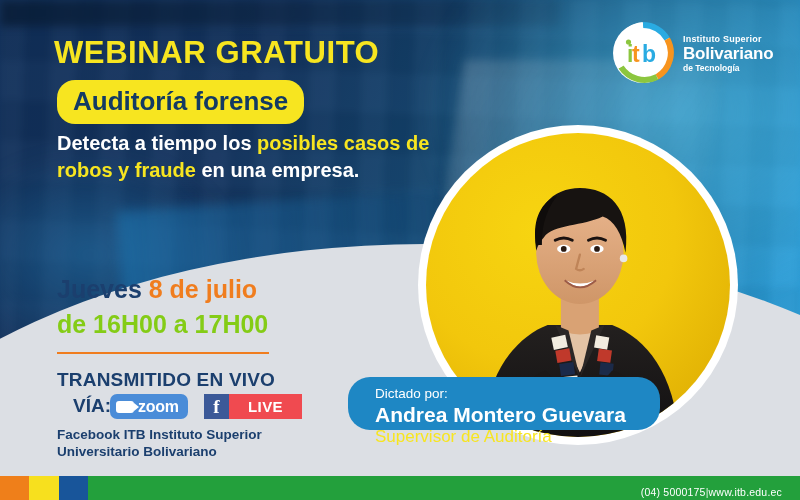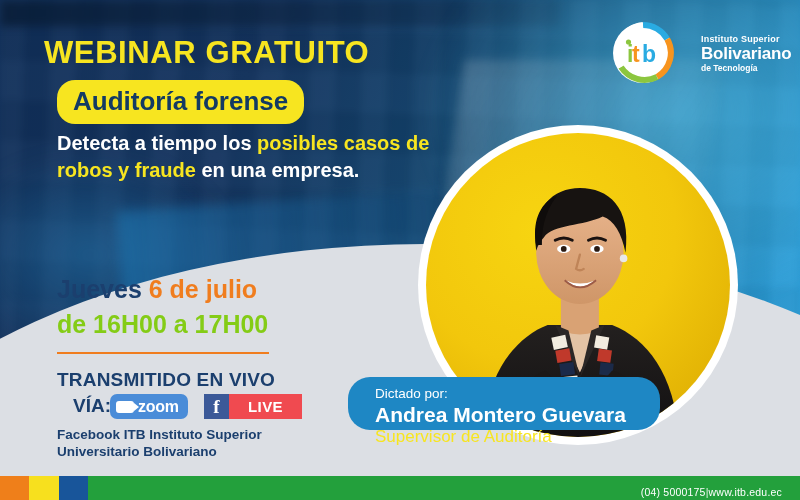--- a/index.html
+++ b/index.html
@@ -50,21 +50,21 @@
   }
 
   
   .curve{
     position:absolute;left:-190px;top:244px;width:1230px;height:900px;
     background:#dcdfe4;border-radius:50% 50% 0 0 / 38% 38% 0 0;
   }
 
   
   .headline{
-    position:absolute;left:44px;top:35px;
+    position:absolute;left:54px;top:35px;
     color:#f7e520;font-size:31px;font-weight:bold;letter-spacing:.6px;
     white-space:nowrap;
   }
   .topic-box{
     position:absolute;left:57px;top:80px;
     background:#f7e520;padding:6px 16px 7px 16px;
     display:inline-block;
     border-radius:18px;
   }
   .topic-box span{
@@ -72,21 +72,21 @@
   }
   .subhead{
     position:absolute;left:57px;top:130px;width:420px;
     font-size:20px;font-weight:bold;line-height:1.33;color:#ffffff;
   }
   .subhead .hl{color:#f7e520;}
 
   
   .logo{position:absolute;left:612px;top:22px;display:flex;align-items:center;gap:9px;}
   .logo-mark{position:relative;width:62px;height:62px;}
-  .logo-text{line-height:1;padding-top:2px;margin-left:18px;}
+  .logo-text{line-height:1;padding-top:2px;}
   .lt1{color:#ffffff;font-size:9px;font-weight:bold;letter-spacing:.2px;}
   .lt2{color:#ffffff;font-size:17px;font-weight:bold;letter-spacing:-.2px;margin-top:2px;}
   .lt3{color:#ffffff;font-size:17px;font-weight:bold;letter-spacing:-.2px;margin-top:1px;}
   .lt4{color:#ffffff;font-size:8.5px;font-weight:bold;margin-top:2px;}
 
   
   .date-line1{
     position:absolute;left:57px;top:275px;
     font-size:25px;font-weight:bold;color:#1b3f6e;white-space:nowrap;
   }
@@ -212,21 +212,21 @@
       </svg>
     </div>
     <div class="logo-text">
       <div class="lt1">Instituto Superior</div>
       <div class="lt3">Bolivariano</div>
       <div class="lt4">de Tecnología</div>
     </div>
   </div>
 
   <div class="date-line1">
-    <span>Jueves </span><span class="accent">6 de julio</span>
+    <span>Jueves </span><span class="accent">8 de julio</span>
   </div>
   <div class="date-line2">de 16H00 a 17H00</div>
   <div class="divider"></div>
 
   <div class="live-title">TRANSMITIDO EN VIVO</div>
   <div class="via-label">VÍA:</div>
 
   <div class="zoom-badge">
     <span class="zoom-cam"></span>
     <span class="zoom-word">zoom</span>

